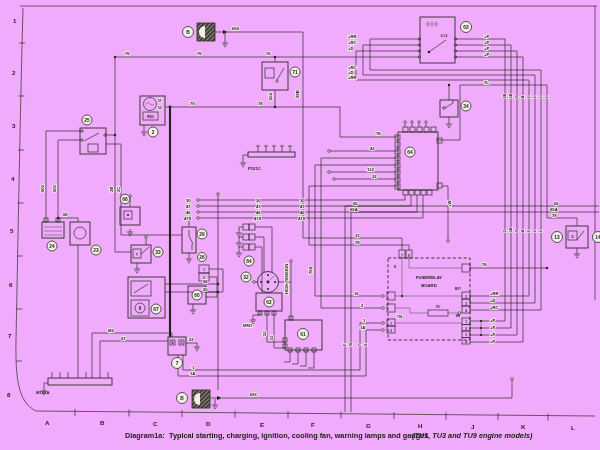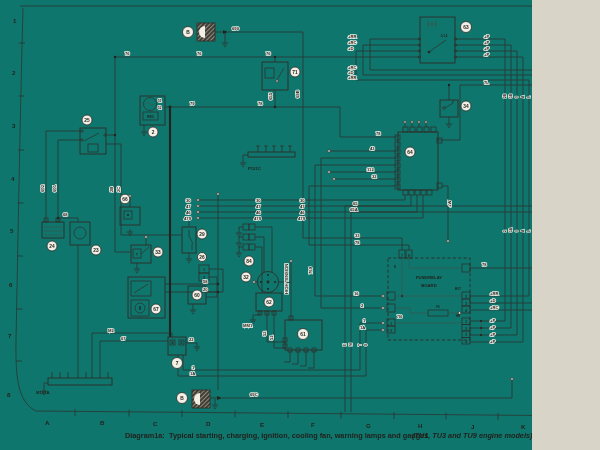--- a/index.html
+++ b/index.html
@@ -1,16 +1,16 @@
 <!DOCTYPE html>
 <html><head>
 <meta charset="utf-8">
 <style>
   html,body{margin:0;padding:0;background:#d8d4c8;}
-  #page{position:relative;width:532px;height:450px;background:#0f766e;overflow:hidden;
+  #page{position:relative;width:600px;height:450px;background:#f0abfc;overflow:hidden;
         font-family:"Liberation Sans",sans-serif;}
   svg{display:block;}
   .ink{stroke:#2e2c26;fill:none;stroke-width:.7;}
   .thin{stroke:#4a4840;fill:none;stroke-width:.5;}
   .heavy{stroke:#23221d;fill:none;stroke-width:2.1;}
   .box{stroke:#2e2c26;fill:none;stroke-width:.9;}
   .pin{stroke:#2e2c26;fill:none;stroke-width:.7;}
   .dash{stroke:#2e2c26;fill:none;stroke-width:.9;stroke-dasharray:3.2 2.2;}
   text{fill:#22211c;font-family:"Liberation Sans",sans-serif;}
   .wl{font-size:4.2px;paint-order:stroke;stroke:#f2efe7;stroke-width:1.6px;font-weight:bold;}

